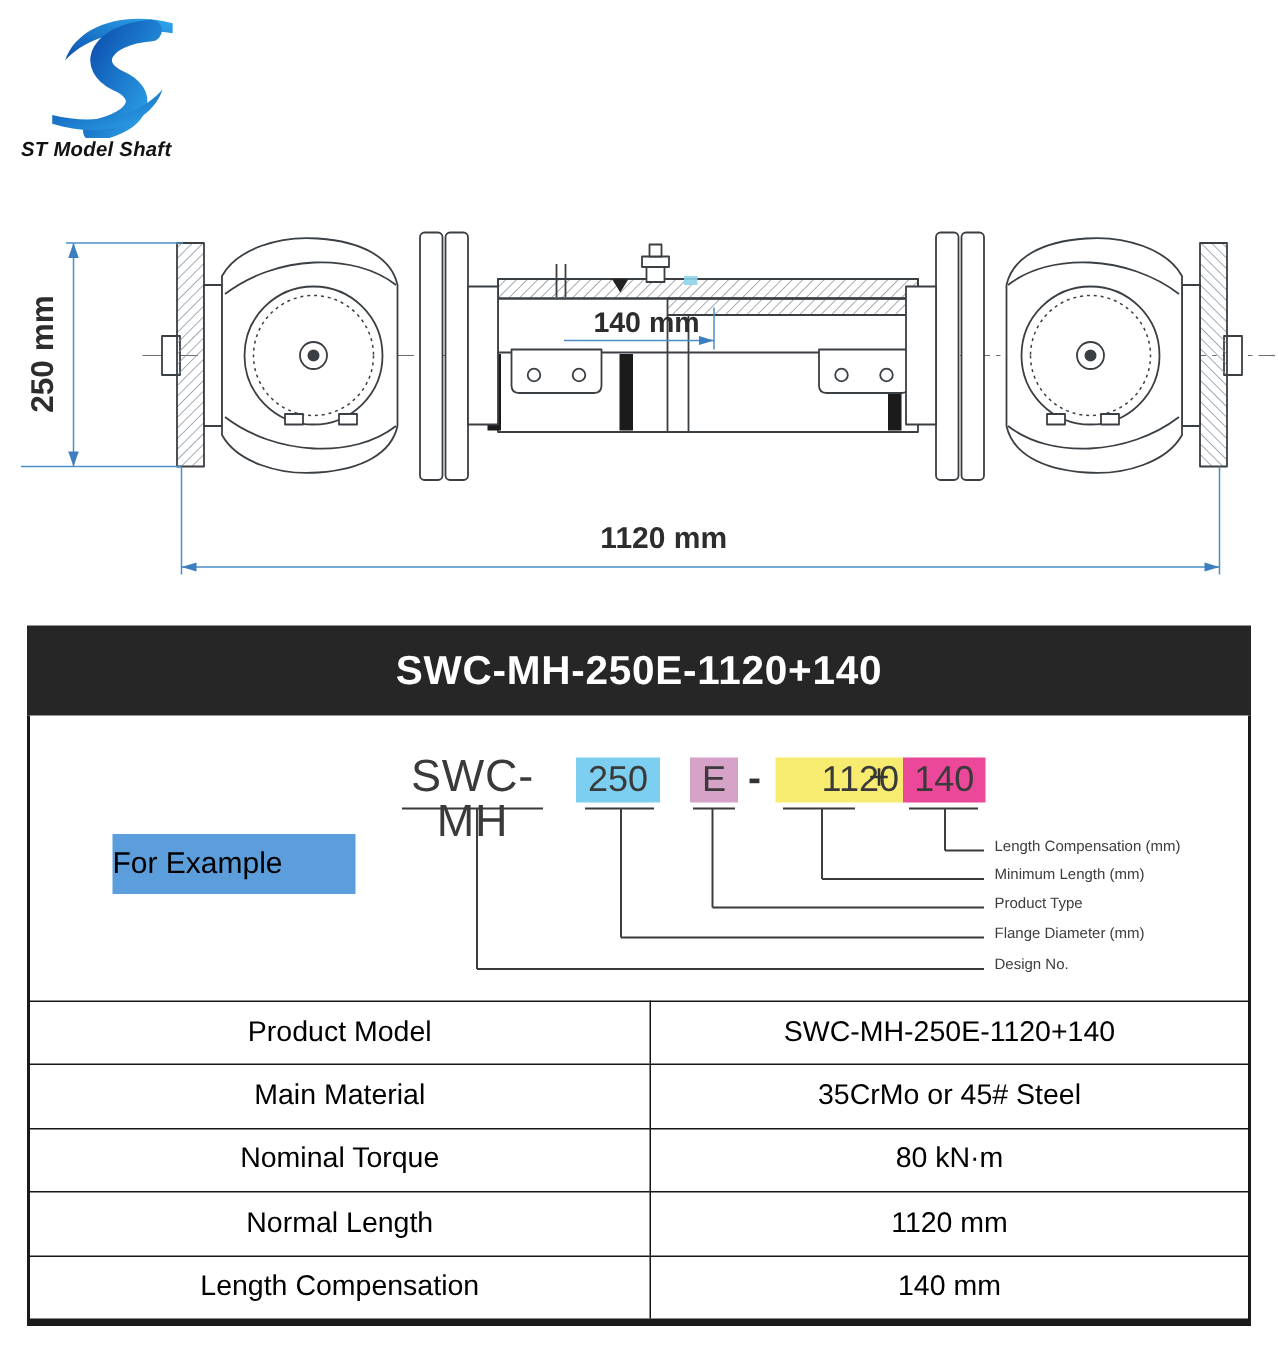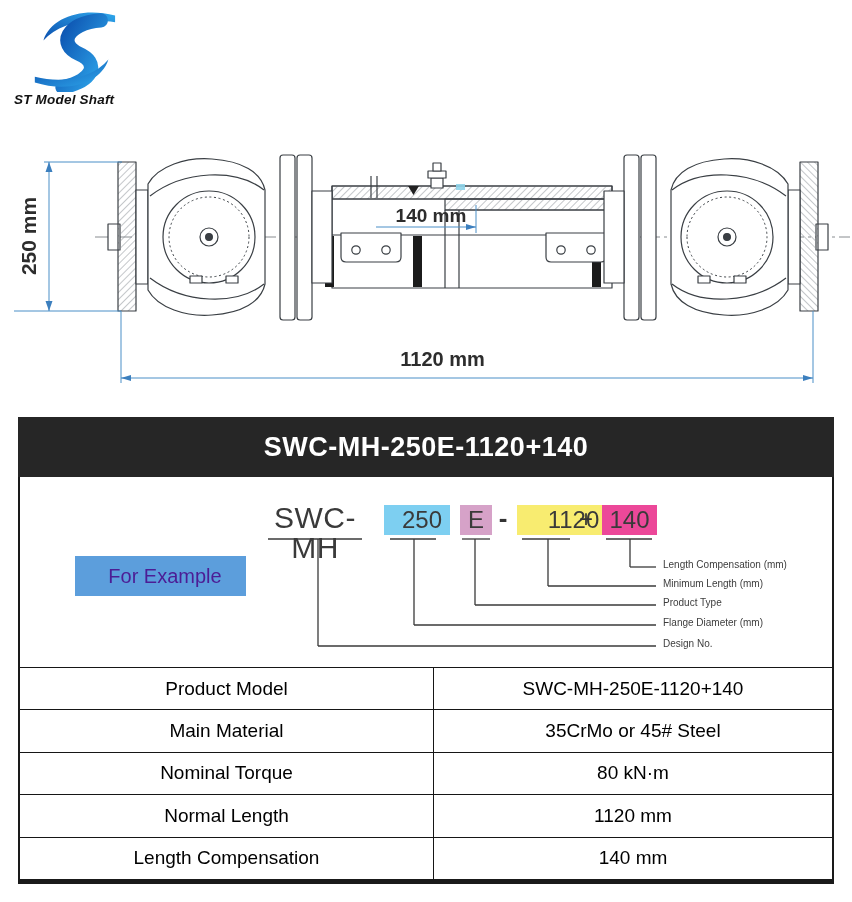--- a/index.html
+++ b/index.html
@@ -16,22 +16,22 @@
   .dim-label{position:absolute;font-weight:bold;color:#2d2d2d;text-align:center;}
   .dim-height{left:-31px;top:224px;width:120px;font-size:21px;transform:rotate(-90deg);}
   .dim-comp{left:386px;top:205px;width:90px;font-size:19px;}
   .dim-length{left:390px;top:348px;width:105px;font-size:20px;}
   
   .header-bar{position:absolute;left:18px;top:417px;width:816px;height:60px;background:#262626;
     color:#fff;font-size:27px;font-weight:bold;letter-spacing:.5px;text-align:center;line-height:60px;}
   .panel-body{position:absolute;left:18px;top:477px;width:816px;height:407px;box-sizing:border-box;
     border:2px solid #1a1a1a;border-top:none;border-bottom-width:5px;}
   
-  .badge{position:absolute;left:75px;top:556px;width:162px;height:40px;color:#4c1d95;font-size:20px;
-    text-align:center;line-height:40px;padding-left:9px;}
+  .badge{position:absolute;left:75px;top:556px;width:162px;height:40px;color:#000000;font-size:20px;
+    line-height:40px;}
   
   .mpart{position:absolute;top:505px;height:30px;line-height:30px;text-align:center;
     color:#3a3a3a;font-size:24px;}
   .mplain{left:266px;width:98px;top:503px;font-size:30px;letter-spacing:.5px;}
   .mbox-250{left:384px;width:56px;}
   .mbox-e{left:460px;width:32px;}
   .msep-dash{left:494px;width:18px;top:503px;font-weight:bold;font-size:26px;color:#333;}
   .mbox-1120{left:517px;width:57px;}
   .msep-plus{left:578px;width:16px;top:504px;font-size:24px;color:#333;}
   .mbox-140{left:602px;width:55px;}
@@ -151,21 +151,21 @@
 
 <div class="header-bar" style="background: rgb(38, 38, 38);">
   <span>SWC-MH-250E-1120+140</span>
 </div>
 
 <div class="panel-body"></div>
 
 <div class="badge" style="background: rgb(92, 158, 220);">For Example</div>
 
 <div class="mpart mplain">SWC-MH</div>
-<div class="mpart mbox-250" style="background: rgb(125, 207, 241); padding-left: 10px;">250</div>
+<div class="mpart mbox-250" style="background: rgb(125, 207, 241);">250</div>
 <div class="mpart mbox-e" style="background: rgb(214, 162, 200);">E</div>
 <div class="mpart msep-dash">-</div>
 <div class="mpart mbox-1120" style="background: rgb(248, 236, 112); padding-left: 28px;">1120</div>
 <div class="mpart msep-plus">+</div>
 <div class="mpart mbox-140" style="background: #ec4899;">140</div>
 
 <svg class="connector" viewBox="0 0 852 700">
   <g stroke="#3a3a3a" stroke-width="1.3" fill="none">
     <line x1="268" y1="539" x2="362" y2="539"></line>
     <line x1="390" y1="539" x2="436" y2="539"></line>

